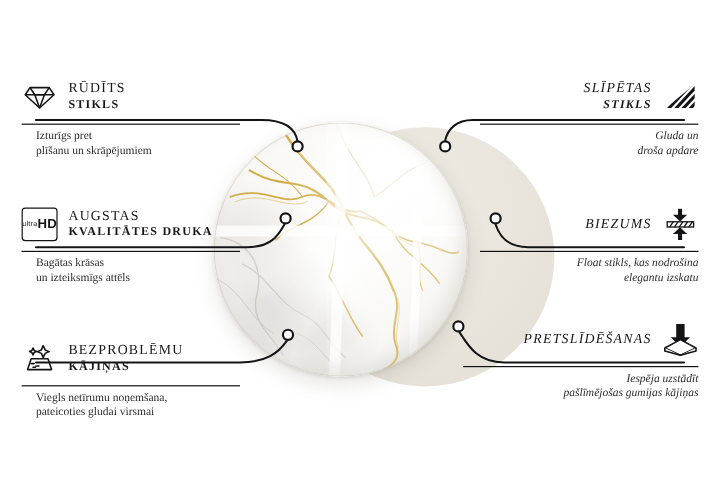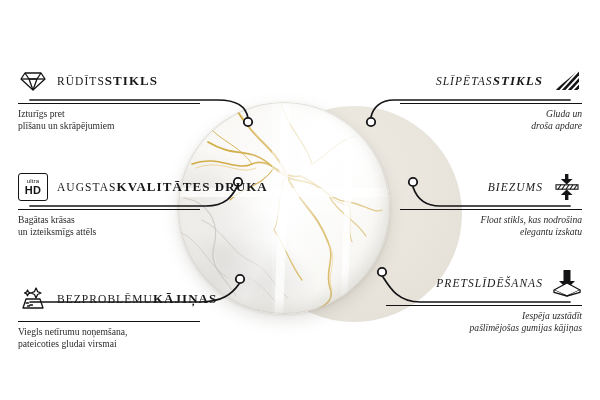--- a/index.html
+++ b/index.html
@@ -55,32 +55,32 @@
   
   .connectors{position:absolute;left:0;top:0;width:600px;height:400px;pointer-events:none;}
 
   
   .callout{position:absolute;}
   .co-left{left:18px;text-align:left;}
   .co-right{right:18px;text-align:right;font-style:italic;}
 
   .head{display:flex;align-items:center;gap:9px;height:38px;}
   .co-right .head{flex-direction:row-reverse;}
-  .titles{display:flex;flex-direction:row;}
+  .titles{display:flex;flex-direction:column;}
   .t1{font-size:11.5px;letter-spacing:1.05px;color:#18181a;line-height:14px;white-space:nowrap;}
-  .t2{font-size:13px;letter-spacing:1.05px;color:#18181a;line-height:14px;font-weight:bold;white-space:nowrap;}
+  .t2{font-size:10px;letter-spacing:1.05px;color:#18181a;line-height:14px;font-weight:bold;white-space:nowrap;}
   .rule{height:0;border-top:1.4px solid #111113;margin-top:3px;}
-  .desc{font-size:9.6px;line-height:12.4px;color:#2a2a2c;margin-top:4px;white-space:pre-line;}
+  .desc{font-size:9.6px;line-height:12.4px;color:#2a2a2c;margin-top:4px;white-space:pre-line;margin-left:12px;}
 
   
   .ico{width:30px;height:30px;flex:0 0 30px;display:flex;align-items:center;justify-content:center;}
   .ico svg{display:block;}
   .hdbox{
     width:30px;height:26px;border:1.4px solid #141416;border-radius:3px;
-    display:flex;flex-direction:column;align-items:center;justify-content:center;line-height:1;
+    display:flex;flex-direction:row;align-items:center;justify-content:center;line-height:1;
     font-family:"Liberation Sans", sans-serif;
   }
   .hdbox .u{font-size:6px;letter-spacing:.2px;color:#141416;margin-bottom:1px;}
   .hdbox .h{font-size:11px;font-weight:bold;letter-spacing:.2px;color:#141416;}
 </style>
 </head>
 <body>
 
 <div id="stage">
 

